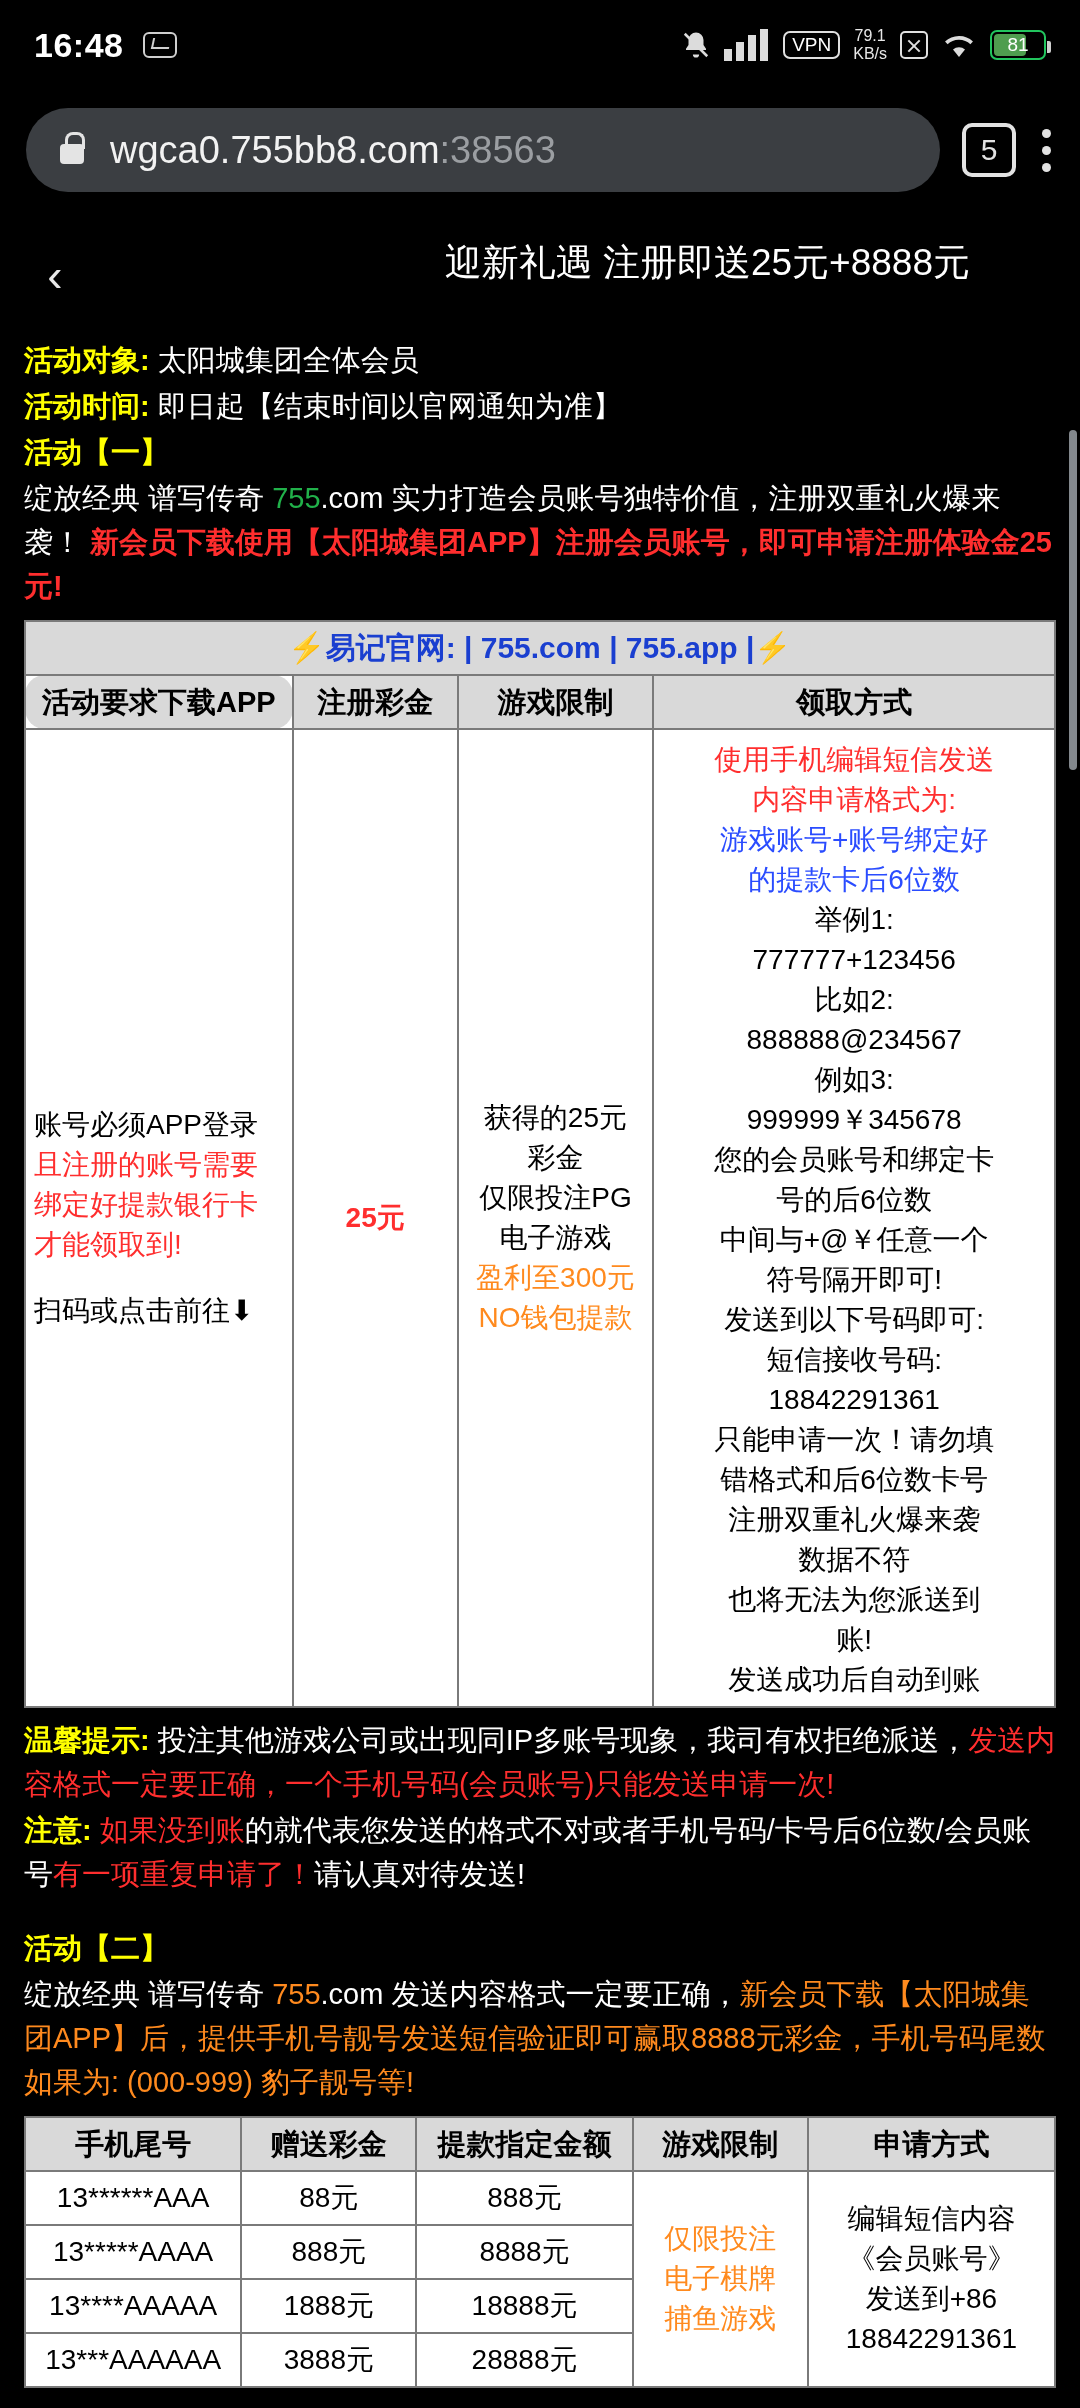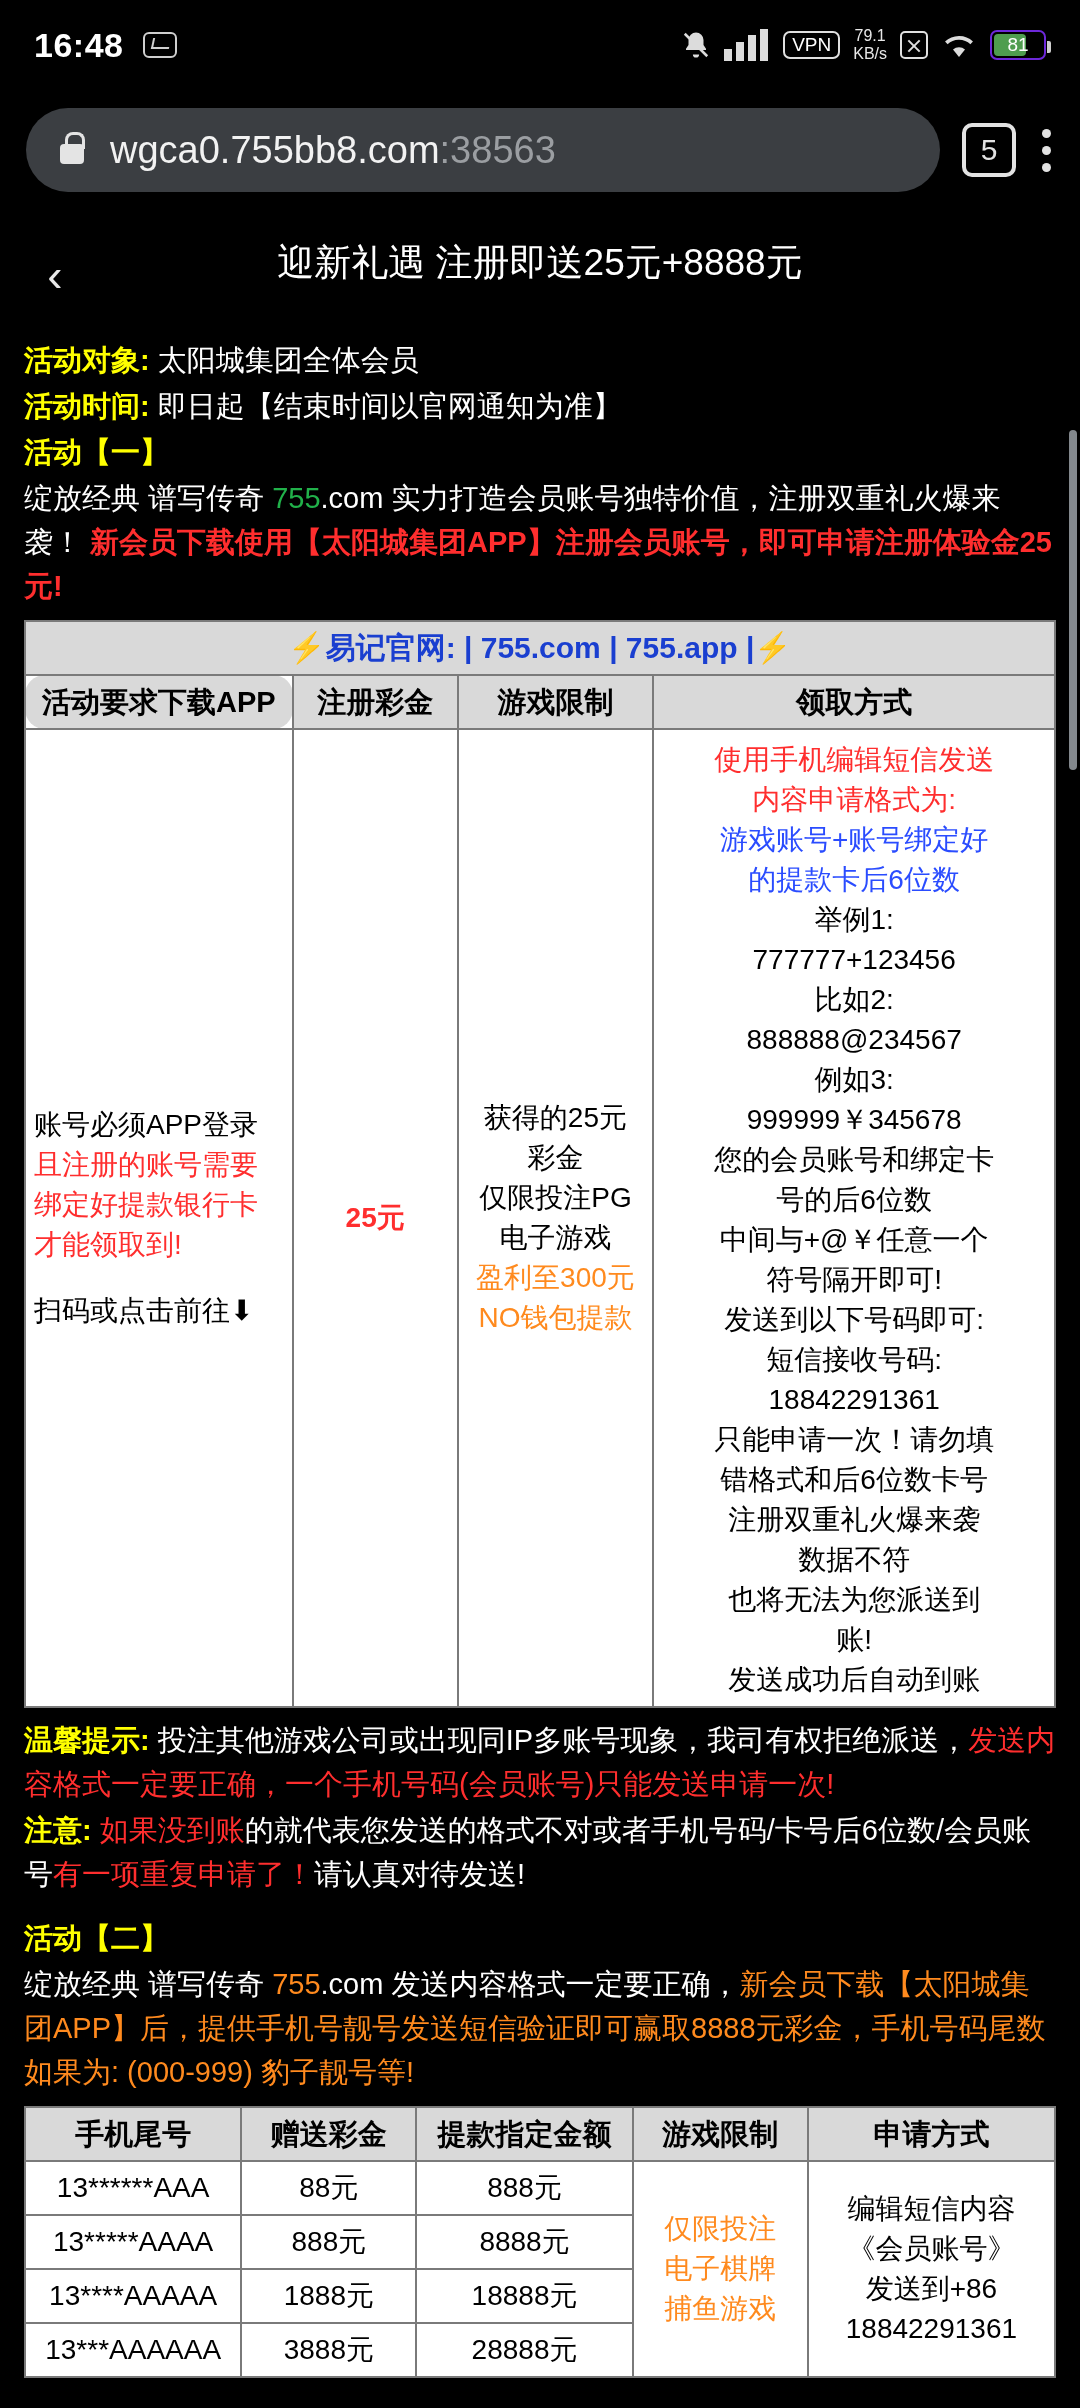--- a/index.html
+++ b/index.html
@@ -47,21 +47,21 @@
   .sim-box {
     width: 28px; height: 28px; border: 2px solid #e0e0e0; border-radius: 5px;
     position: relative;
   }
   .sim-box:before, .sim-box:after {
     content:""; position:absolute; left:4px; top:12px; width:16px; height:2px;
     background:#e0e0e0; transform: rotate(45deg);
   }
   .sim-box:after { transform: rotate(-45deg); }
   .battery {
-    width: 56px; height: 30px; border: 2px solid #6d28d9; border-radius: 7px;
+    width: 56px; height: 30px; border: 2px solid #22c55e; border-radius: 7px;
     position: relative; display: flex; align-items: center; justify-content: center;
   }
   .battery:after {
     content: ""; position: absolute; right: -7px; top: 9px;
     width: 4px; height: 12px; background: #cfcfcf; border-radius: 0 2px 2px 0;
   }
   .battery .fill {
     position: absolute; left: 2px; top: 2px; bottom: 2px; width: 62%;
     background: #4f9d4f; border-radius: 4px;
   }
@@ -99,21 +99,21 @@
   
   .page-head {
     display: flex; align-items: center; padding: 14px 0 18px 0;
   }
   .backbtn {
     width: 110px; display: flex; align-items: center; justify-content: center;
     color: #e8e8e8; font-size: 46px; font-weight: 300;
     align-self: flex-start; margin-top: 24px;
   }
   .page-title {
-    flex: 1; text-align: center; color: #ffffff;
+    flex: 1; text-align: right; color: #ffffff;
     font-size: 37px; line-height: 52px; padding-right: 110px;
     font-weight: 500;
   }
 
   
   .content {
     background: #000; padding: 18px 24px 9px 24px;
     font-size: 29px; line-height: 44px; color: #ffffff;
   }
   .yel { color: #ffff00; font-weight: bold; }
@@ -133,21 +133,21 @@
     font-size: 28px; line-height: 40px;
   }
   table.t td, table.t th {
     border: 2px solid #7a7a7a; text-align: center; padding: 6px 4px;
     vertical-align: middle;
   }
   .hdrrow td { background: #d9d9d9; font-weight: bold; font-size: 29px; }
   .titlerow td { background: #d9d9d9; color: #1a3fd0; font-weight: bold; font-size: 30px; }
 
   .notes { margin-top: 10px; }
-  .sec2 { margin-top: 20px; }
+  .sec2 { margin-top: 30px; }
   .scrollbar {
     position: absolute; right: 3px; top: 430px; width: 8px; height: 340px;
     background: #9aa0a6; border-radius: 5px; opacity: .85;
   }
 </style>
 </head>
 <body>
 
 <div class="phone">
 

